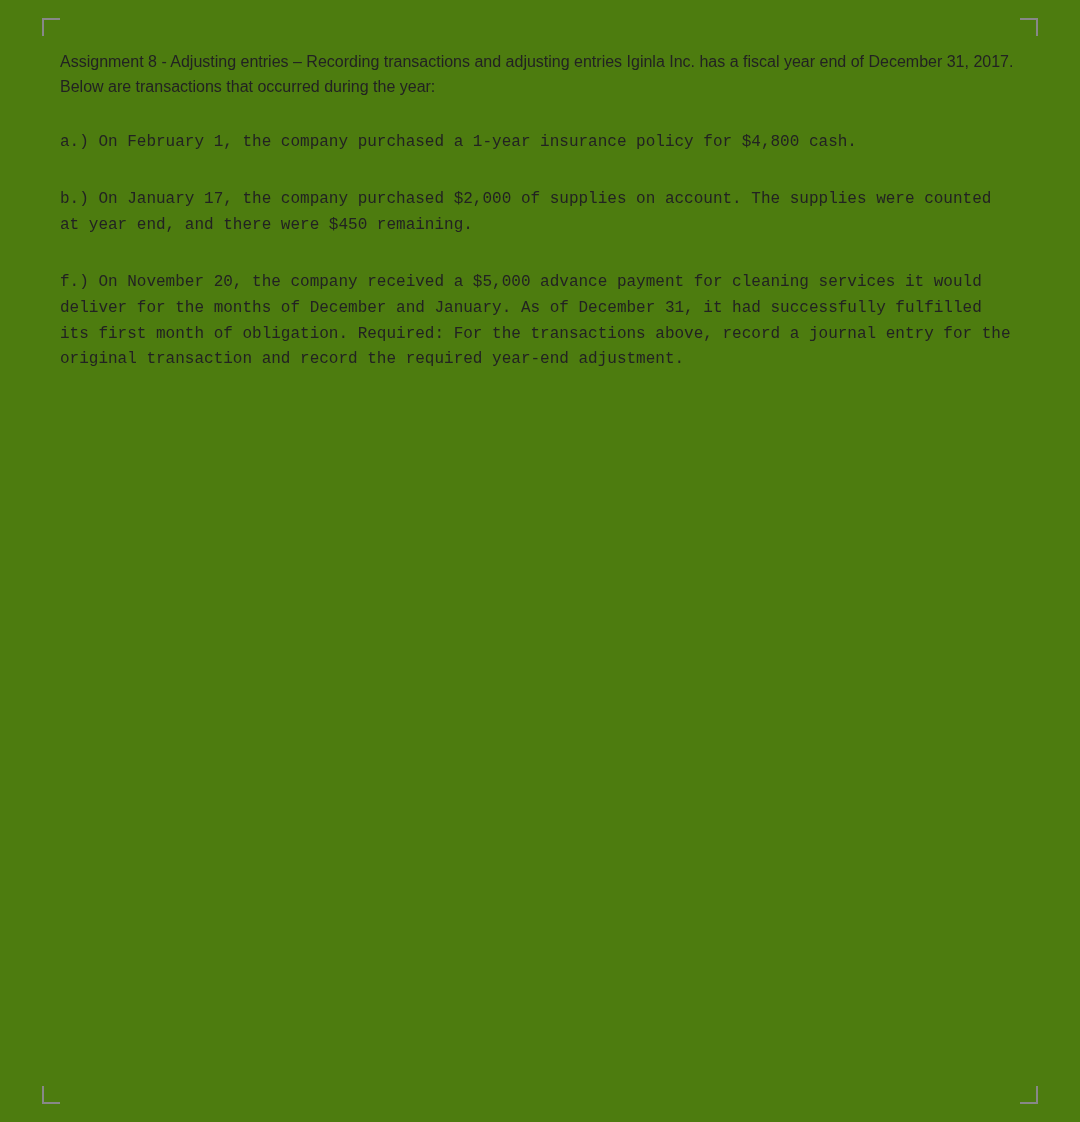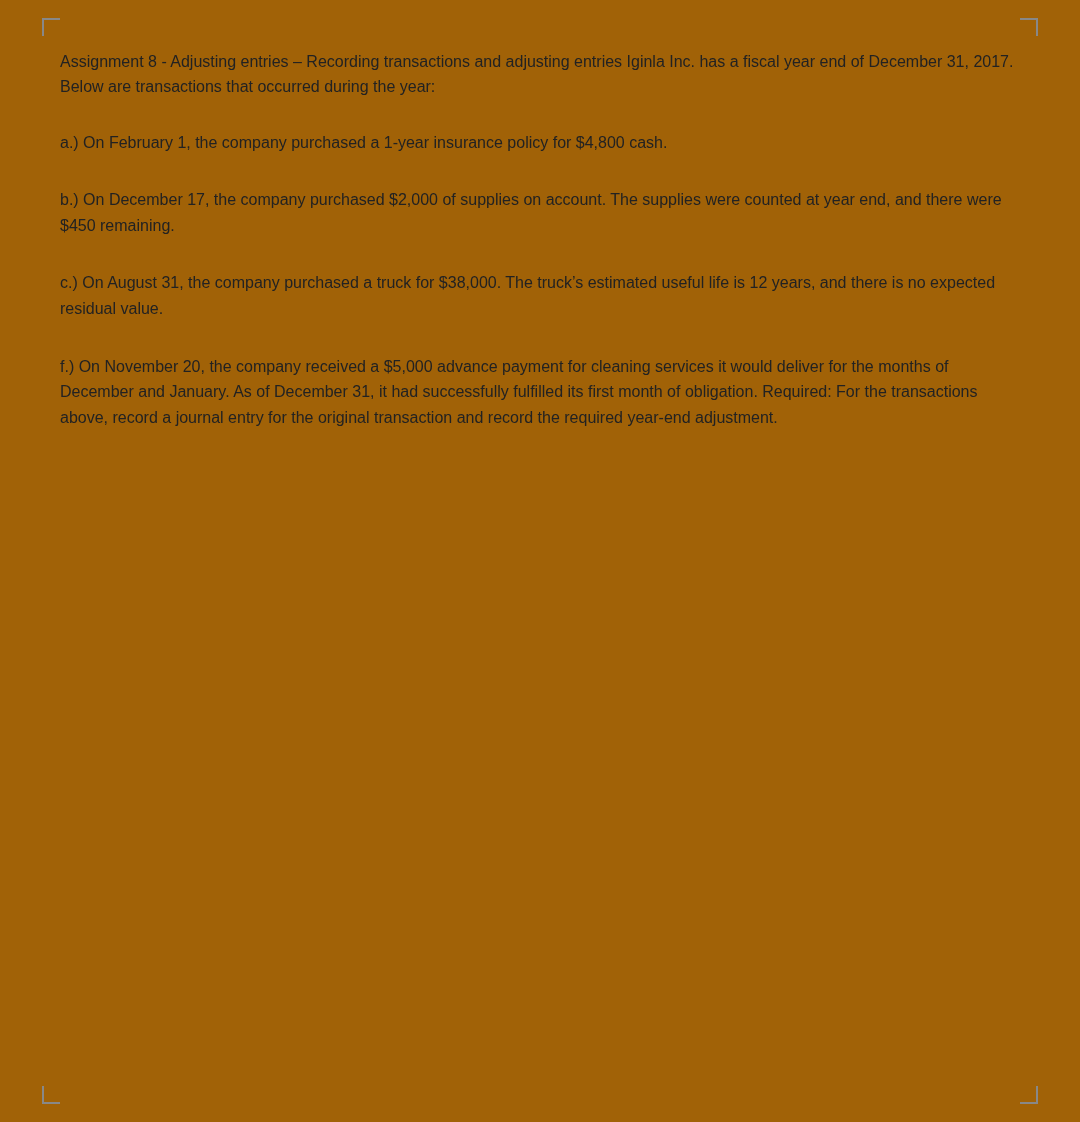--- a/index.html
+++ b/index.html
@@ -13,21 +13,21 @@
       font-family: Arial, sans-serif;
       font-size: 16px;
       color: #222222;
       width: 1080px;
       min-height: 1122px;
     }
 
     .page-container {
       width: 1080px;
       min-height: 1122px;
-      background: #a16207;
+      background: #4d7c0f;
       padding: 40px 60px 60px 60px;
       position: relative;
     }
 
     .corner-mark-tl {
       position: absolute;
       top: 18px;
       left: 42px;
       width: 18px;
       height: 18px;
@@ -70,20 +70,21 @@
     }
 
     .intro-block {
       margin-bottom: 30px;
       line-height: 1.55;
     }
 
     .transaction-item {
       margin-bottom: 32px;
       line-height: 1.6;
+      font-family: Liberation Mono, monospace;
     }
 
     .transaction-item p {
       line-height: 1.6;
     }
   </style>
 </head>
 <body>
 
 <div class="page-container">
@@ -95,26 +96,23 @@
   <div class="content">
     <div class="intro-block">
       <p>Assignment 8 - Adjusting entries – Recording transactions and adjusting entries Iginla Inc. has a fiscal year end of December 31, 2017. Below are transactions that occurred during the year:</p>
     </div>
 
     <div class="transaction-item">
       <p>a.) On February 1, the company purchased a 1-year insurance policy for $4,800 cash.</p>
     </div>
 
     <div class="transaction-item">
-      <p>b.) On December 17, the company purchased $2,000 of supplies on account. The supplies were counted at year end, and there were $450 remaining.</p>
+      <p>b.) On January 17, the company purchased $2,000 of supplies on account. The supplies were counted at year end, and there were $450 remaining.</p>
     </div>
 
-    <div class="transaction-item">
-      <p>c.) On August 31, the company purchased a truck for $38,000. The truck’s estimated useful life is 12 years, and there is no expected residual value.</p>
-    </div>
 
 
 
     <div class="transaction-item">
       <p> f.) On November 20, the company received a $5,000 advance payment for cleaning services it would deliver for the months of December and January. As of December 31, it had successfully fulfilled its first month of obligation. Required: For the transactions above, record a journal entry for the original transaction and record the required year-end adjustment.</p>
     </div>
   </div>
 </div>
 
 </body></html>

